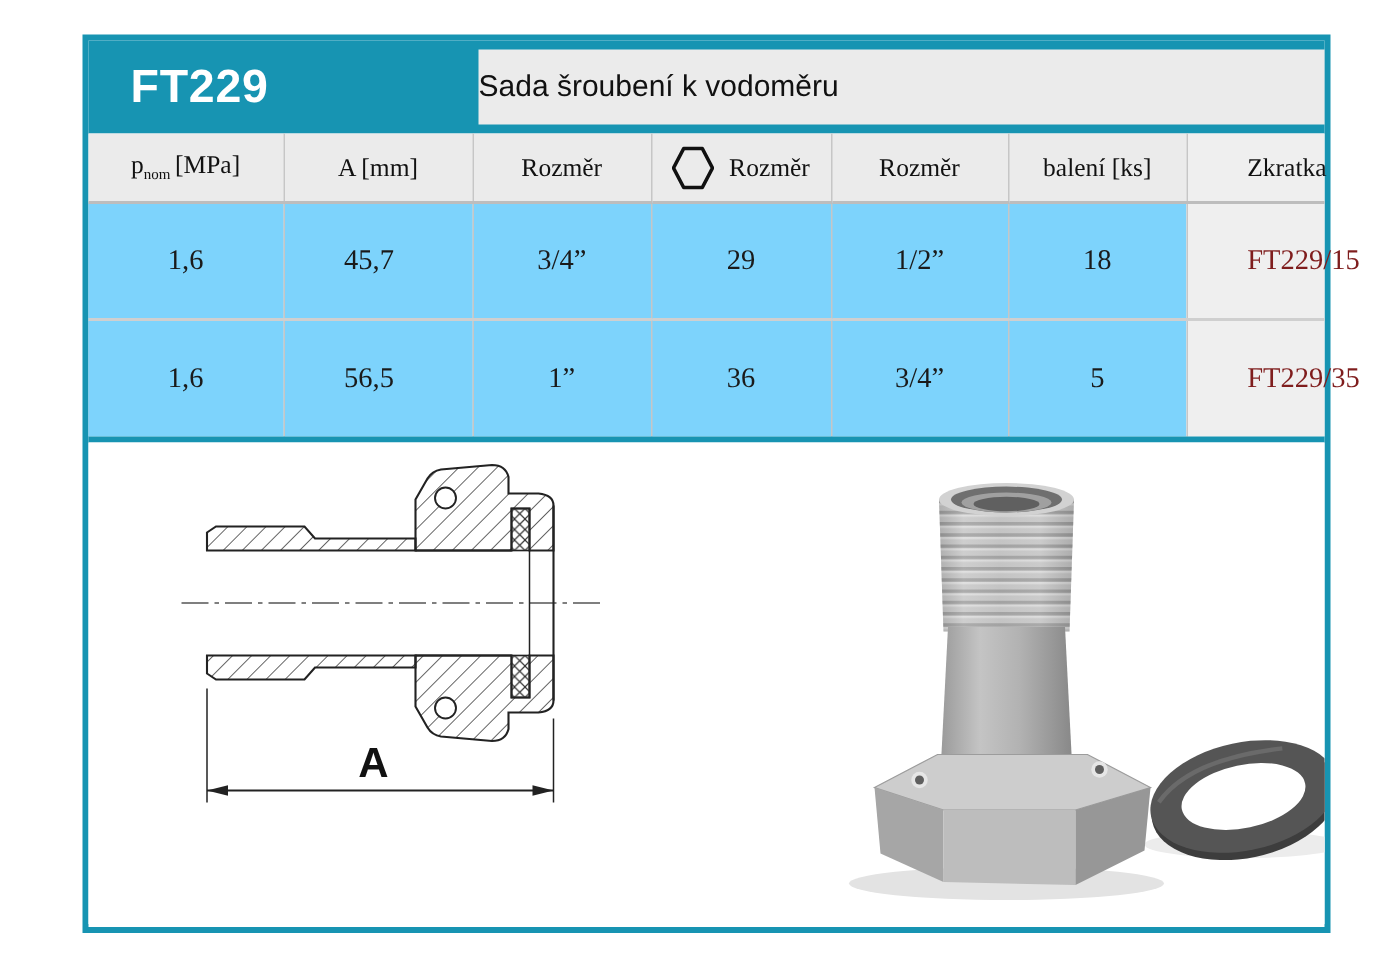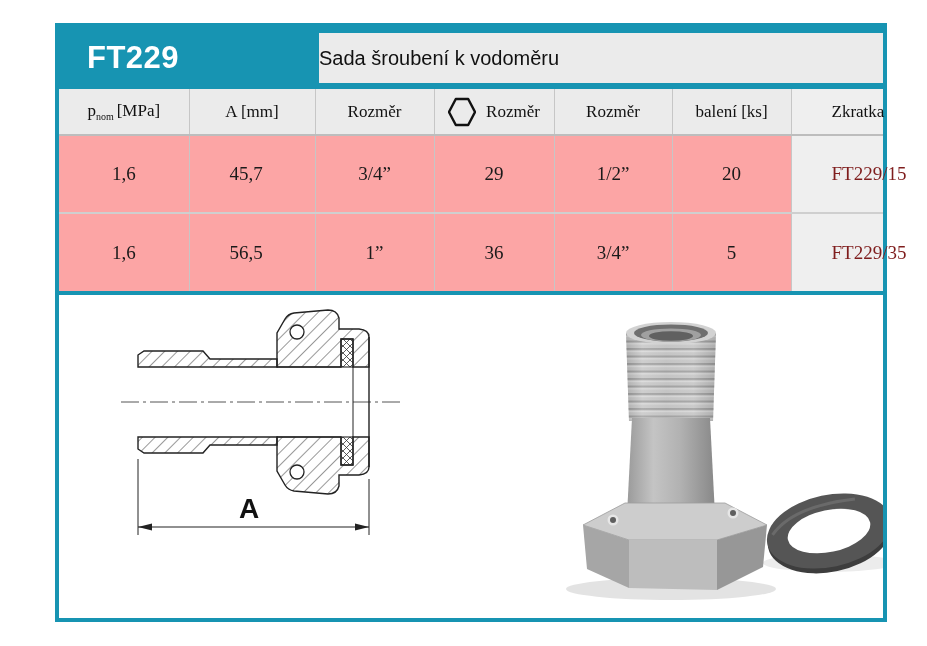--- a/index.html
+++ b/index.html
@@ -14,21 +14,21 @@
   .code-block span { color:#ffffff; font-size:31px; font-weight:bold; letter-spacing:0.5px; }
   .title-box { flex:1; margin:6px 0; background:#ebebeb; display:flex; align-items:center;
     font-size:20px; color:#111111; }
 
   
   table.spec { width:100%; border-collapse:collapse; table-layout:fixed;font-family:Liberation Serif, serif; }
   table.spec th, table.spec td { border-right:1px solid #c6c6c6; text-align:center; }
   table.spec th:last-child, table.spec td:last-child { border-right:none; }
   table.spec th { height:46px; background:#ebebeb; font-weight:normal; font-size:17px;
     border-bottom:2px solid #bdbdbd; color:#111; }
-  table.spec td { height:78px; font-size:19px; background:#fca5a5; }
+  table.spec td { height:78px; font-size:19px; background:#7dd3fc; }
   table.spec tr.r2 td { border-top:2px solid #cfcfcf; }
   td.num-right { text-align:right; padding-right:12px; }
   td.zk, th.zk-h { background:#efefef !important;padding-left:40px; }
   td.zk { color:#7f1d1d; font-size:19px; }
   sub.hsub { font-size:10px; }
   .unit { margin-left:3px; }
   .hex-head { display:flex; align-items:center; justify-content:center; gap:10px; }
   .hex-head svg { display:block; }
 
   .teal-divider { height:4px; background:#1794b2; }
@@ -78,21 +78,21 @@
       <th>Rozměr</th>
       <th>balení [ks]</th>
       <th class="zk-h">Zkratka</th>
     </tr>
     <tr class="r1">
       <td>1,6</td>
       <td class="num-right">45,7</td>
       <td>3/4”</td>
       <td>29</td>
       <td>1/2”</td>
-      <td>20</td>
+      <td>18</td>
       <td class="zk">FT229/15</td>
     </tr>
     <tr class="r2">
       <td>1,6</td>
       <td class="num-right">56,5</td>
       <td>1”</td>
       <td>36</td>
       <td>3/4”</td>
       <td>5</td>
       <td class="zk">FT229/35</td>

